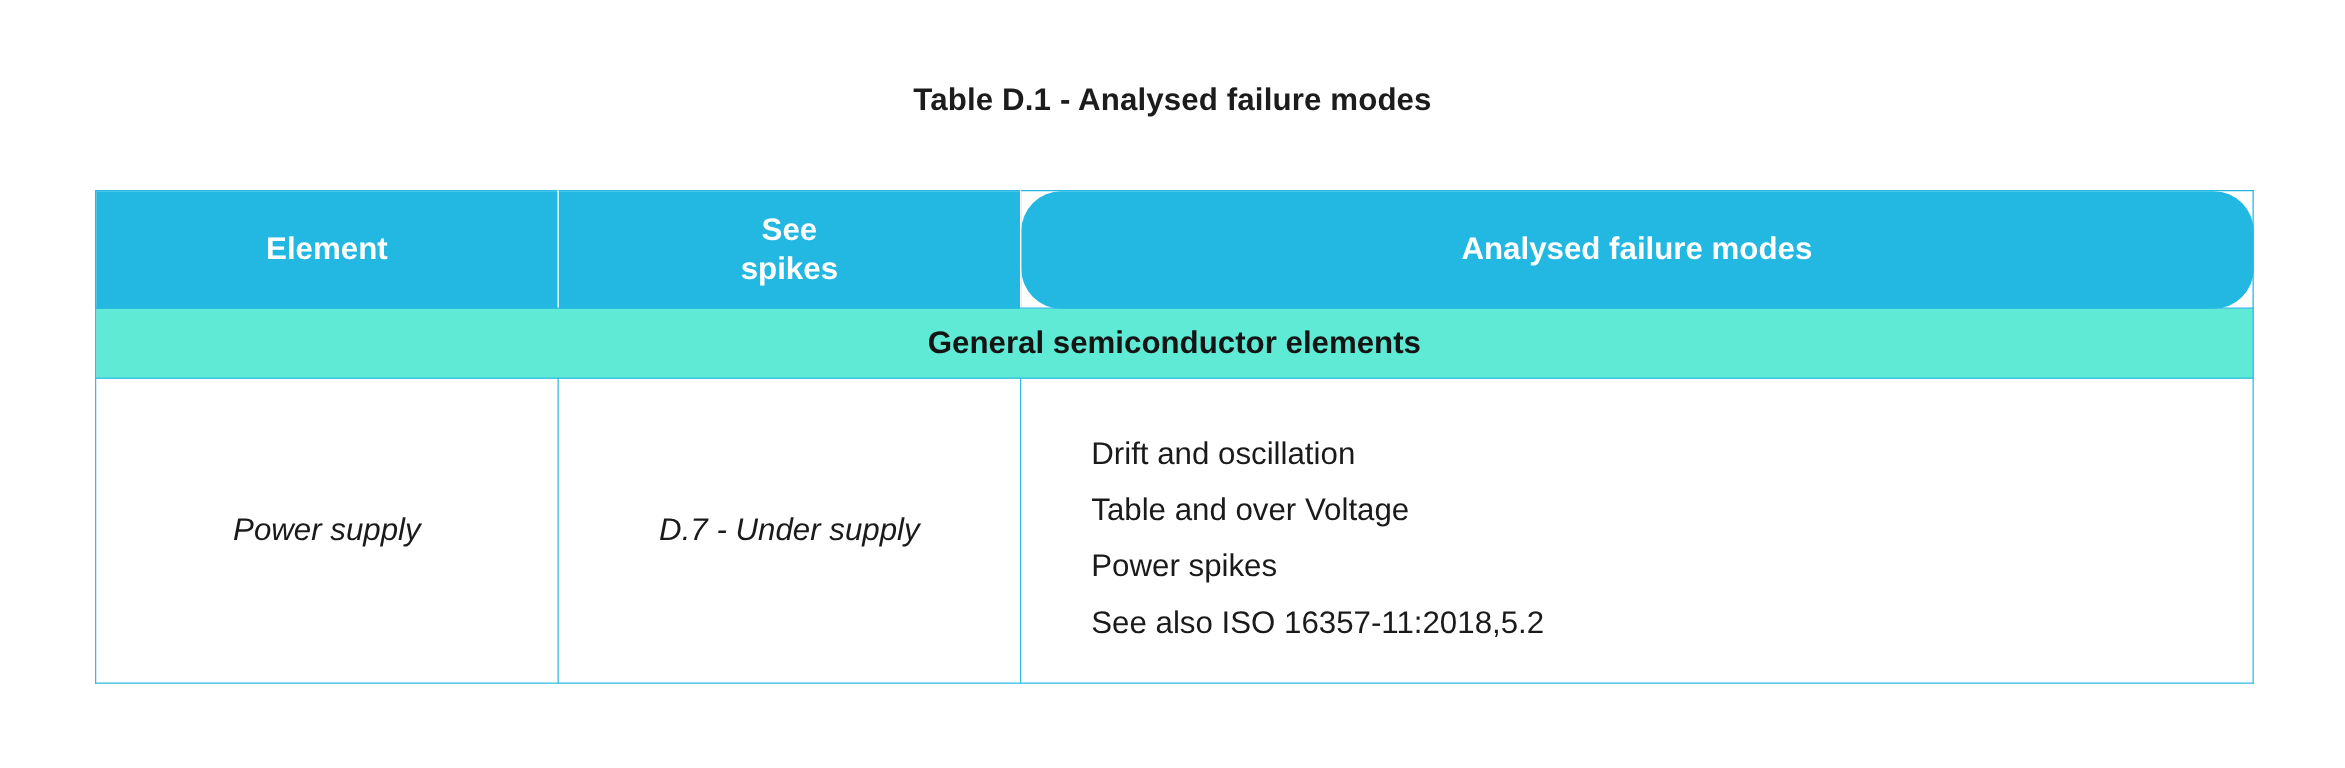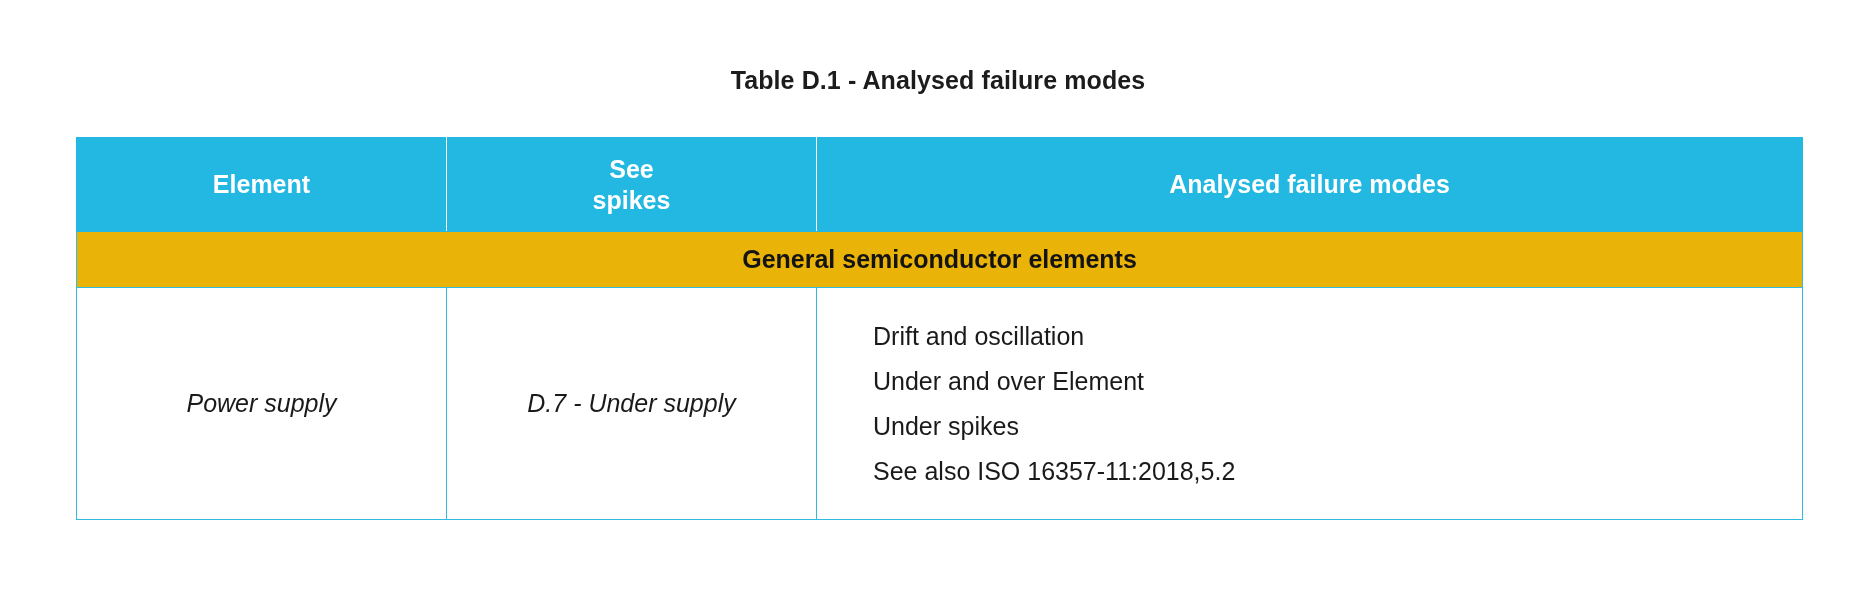--- a/index.html
+++ b/index.html
@@ -30,21 +30,21 @@
     text-align: center;
     font-size: 25px;
     font-weight: bold;
     color: #1c1c1c;
     letter-spacing: 0.1px;
   }
 
   .failure-table {
     position: absolute;
     left: 76px;
-    top: 137px;
+    top: 152px;
     width: 1726px;
     border-collapse: collapse;
     table-layout: fixed;
     background: #ffffff;
   }
 
   .failure-table col.col-element { width: 370px; }
   .failure-table col.col-tables  { width: 370px; }
   .failure-table col.col-modes   { width: 986px; }
 
@@ -61,24 +61,24 @@
     font-size: 25px;
     font-weight: bold;
     text-align: center;
     height: 93px;
     line-height: 1.22;
     border-color: #22b8e2;
     border-left-color: #ffffff;
     border-right-color: #ffffff;
   }
   thead tr.header-row th:first-child { border-left-color: #22b8e2; }
-  thead tr.header-row th:last-child  { border-right-color: #22b8e2; }
+  thead tr.header-row th:last-child  { border-right-color: #22b8e2; border-radius: 32px; }
 
   tr.section-row td {
-    background: #eab308;
+    background: #5eead4;
     color: #141414;
     font-size: 25px;
     font-weight: bold;
     text-align: center;
     height: 55px;
     border-left-color: #31bbe3;
     border-right-color: #31bbe3;
   }
 
   tr.data-row td {
@@ -90,21 +90,21 @@
 
   td.cell-element,
   td.cell-tables {
     text-align: center;
     vertical-align: middle;
     font-style: italic;
   }
 
   td.cell-modes {
     vertical-align: middle;
-    padding: 0 0 0 56px;
+    padding: 12px 0 0 56px;
     margin-top: 13px;
   }
 
   .modes-list {
     list-style: none;
     margin: 0;
     padding: 0;
   }
   .modes-list li {
     font-size: 25px;
@@ -140,22 +140,22 @@
     <tbody>
       <tr class="section-row">
         <td colspan="3">General semiconductor elements</td>
       </tr>
       <tr class="data-row">
         <td class="cell-element">Power supply</td>
         <td class="cell-tables">D.7 - Under supply</td>
         <td class="cell-modes">
           <ul class="modes-list">
             <li>Drift and oscillation</li>
-            <li>Under and over Element</li>
-            <li>Under spikes</li>
+            <li>Table and over Voltage</li>
+            <li>Power spikes</li>
             <li>See also ISO 16357-11:2018,5.2</li>
           </ul>
         </td>
       </tr>
     </tbody>
   </table>
 
 </div>
 
 </body></html>

